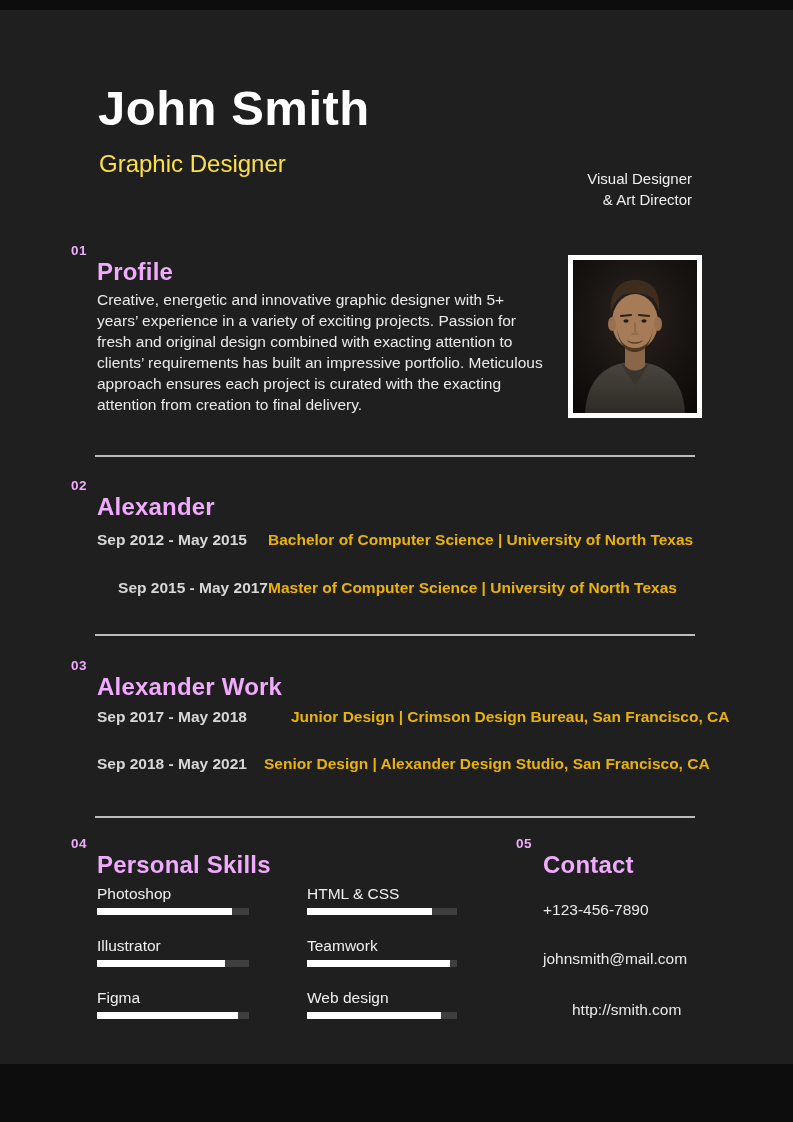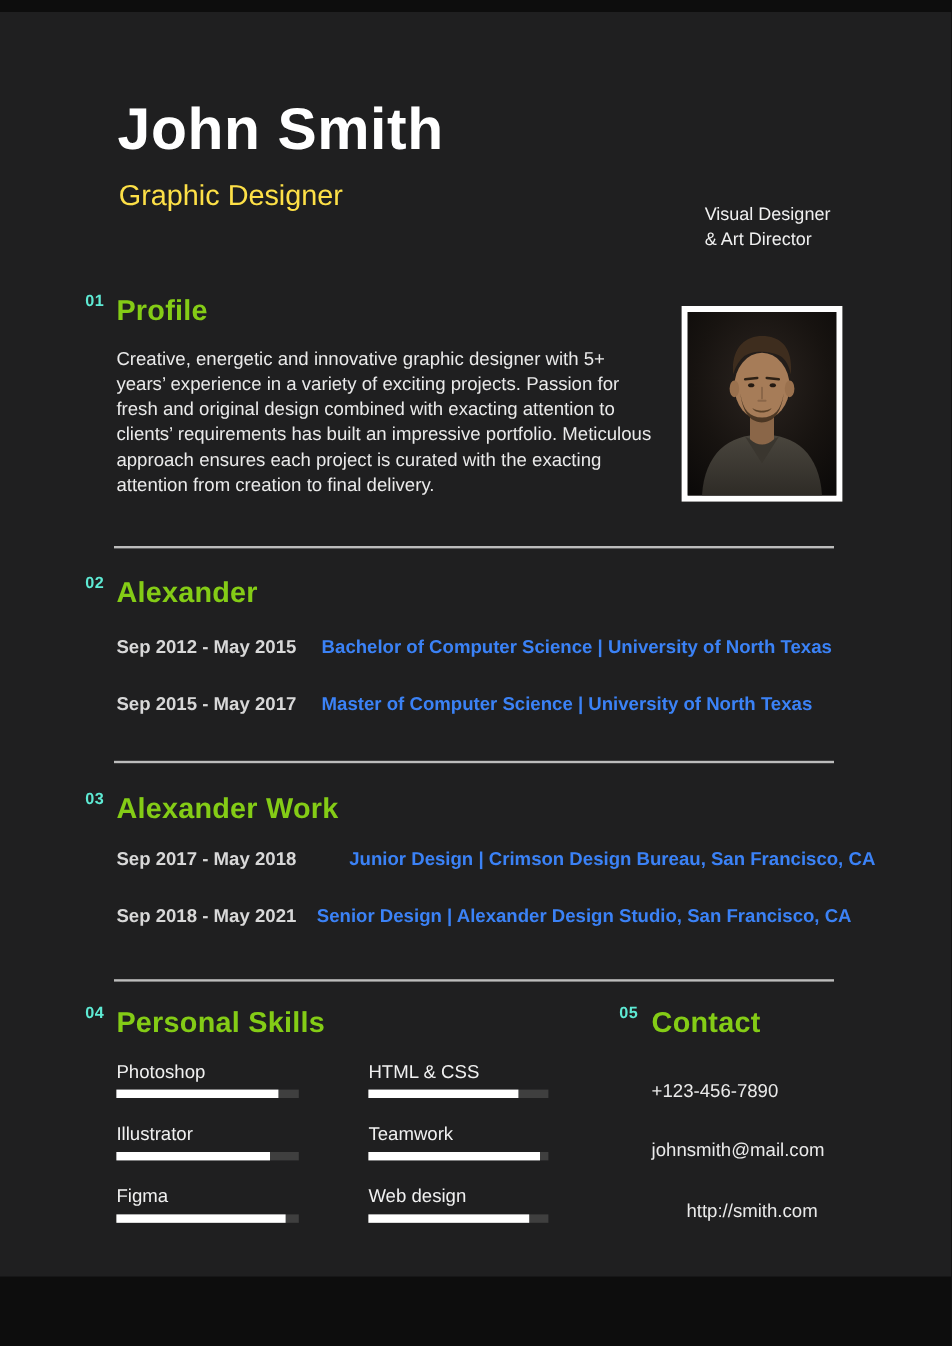--- a/index.html
+++ b/index.html
@@ -8,39 +8,39 @@
     background:#1f1f20;overflow:hidden;
     font-family:"Liberation Sans", sans-serif;color:#ffffff;
   }
   .edge-strip{position:absolute;left:0;width:793px;height:10px;background:#0d0d0d;}
   .edge-strip.top{top:0;}
   .edge-strip.bottom{top:1112px;}
 
   
   .name{position:absolute;left:98px;top:82px;font-size:49px;font-weight:800;letter-spacing:.5px;color:#ffffff;line-height:1.1;}
   .job-title{position:absolute;left:99px;top:150px;font-size:24px;font-weight:400;color:#fde047;}
-  .tagline{position:absolute;right:101px;top:168px;text-align:left;font-size:15px;line-height:21px;color:#f0f0f0;}
+  .tagline{position:absolute;right:101px;top:168px;text-align:right;font-size:15px;line-height:21px;color:#f0f0f0;}
 
   
-  .sec-num{position:absolute;font-size:13.5px;font-weight:700;color:#5eead4;letter-spacing:.5px;}
-  .sec-heading{position:absolute;font-size:24px;font-weight:800;color:#84cc16;letter-spacing:.2px;}
+  .sec-num{position:absolute;font-size:13.5px;font-weight:700;color:#f0abfc;letter-spacing:.5px;}
+  .sec-heading{position:absolute;font-size:24px;font-weight:800;color:#f0abfc;letter-spacing:.2px;margin-top:12px;}
 
   
   .profile-text{position:absolute;left:97px;top:289px;width:450px;font-size:15.5px;line-height:21px;color:#eaeaea;}
   .photo-frame{position:absolute;left:568px;top:255px;width:124px;height:153px;background:#141210;border:5px solid #ffffff;}
   .photo-frame svg{display:block;}
 
   .divider{position:absolute;left:95px;width:600px;height:2px;background:#bcbcbc;}
 
   
   .row{position:absolute;left:97px;display:flex;font-size:15.5px;white-space:nowrap;}
   .row .date{color:#d8d8d8;font-weight:700;flex:0 0 auto;}
   .row.edu .date{width:171px;}
   .row.exp .date{width:167px;}
-  .row .detail{color:#3b82f6;font-weight:700;}
+  .row .detail{color:#eab308;font-weight:700;}
 
   
   .skills-col{position:absolute;top:884px;}
   .skills-col.left{left:97px;width:152px;}
   .skills-col.right{left:307px;width:150px;}
   .skill{margin-bottom:21px;}
   .skill-label{font-size:15.5px;color:#f0f0f0;line-height:20px;}
   .skill-track{margin-top:4px;height:7px;background:#3f3f3f;width:100%;}
   .skill-fill{height:7px;background:#ffffff;}
 
@@ -106,21 +106,21 @@
   </div>
 
   <div class="divider" style="top:455px;"></div>
 
   <div class="sec-num" style="left:71px;top:478px;">02</div>
   <div class="sec-heading" style="left:97px;top:481px;">Alexander</div>
   <div class="row edu" style="top:531px;">
     <span class="date">Sep 2012 - May 2015</span>
     <span class="detail">Bachelor of Computer Science | University of North Texas</span>
   </div>
-  <div class="row edu" style="top:579px;">
+  <div class="row edu" style="top:579px;text-align:right;">
     <span class="date">Sep 2015 - May 2017</span>
     <span class="detail">Master of Computer Science | University of North Texas</span>
   </div>
 
   <div class="divider" style="top:634px;"></div>
 
   <div class="sec-num" style="left:71px;top:658px;">03</div>
   <div class="sec-heading" style="left:97px;top:661px;">Alexander Work</div>
   <div class="row exp" style="top:708px;gap:27px;">
     <span class="date">Sep 2017 - May 2018</span>

